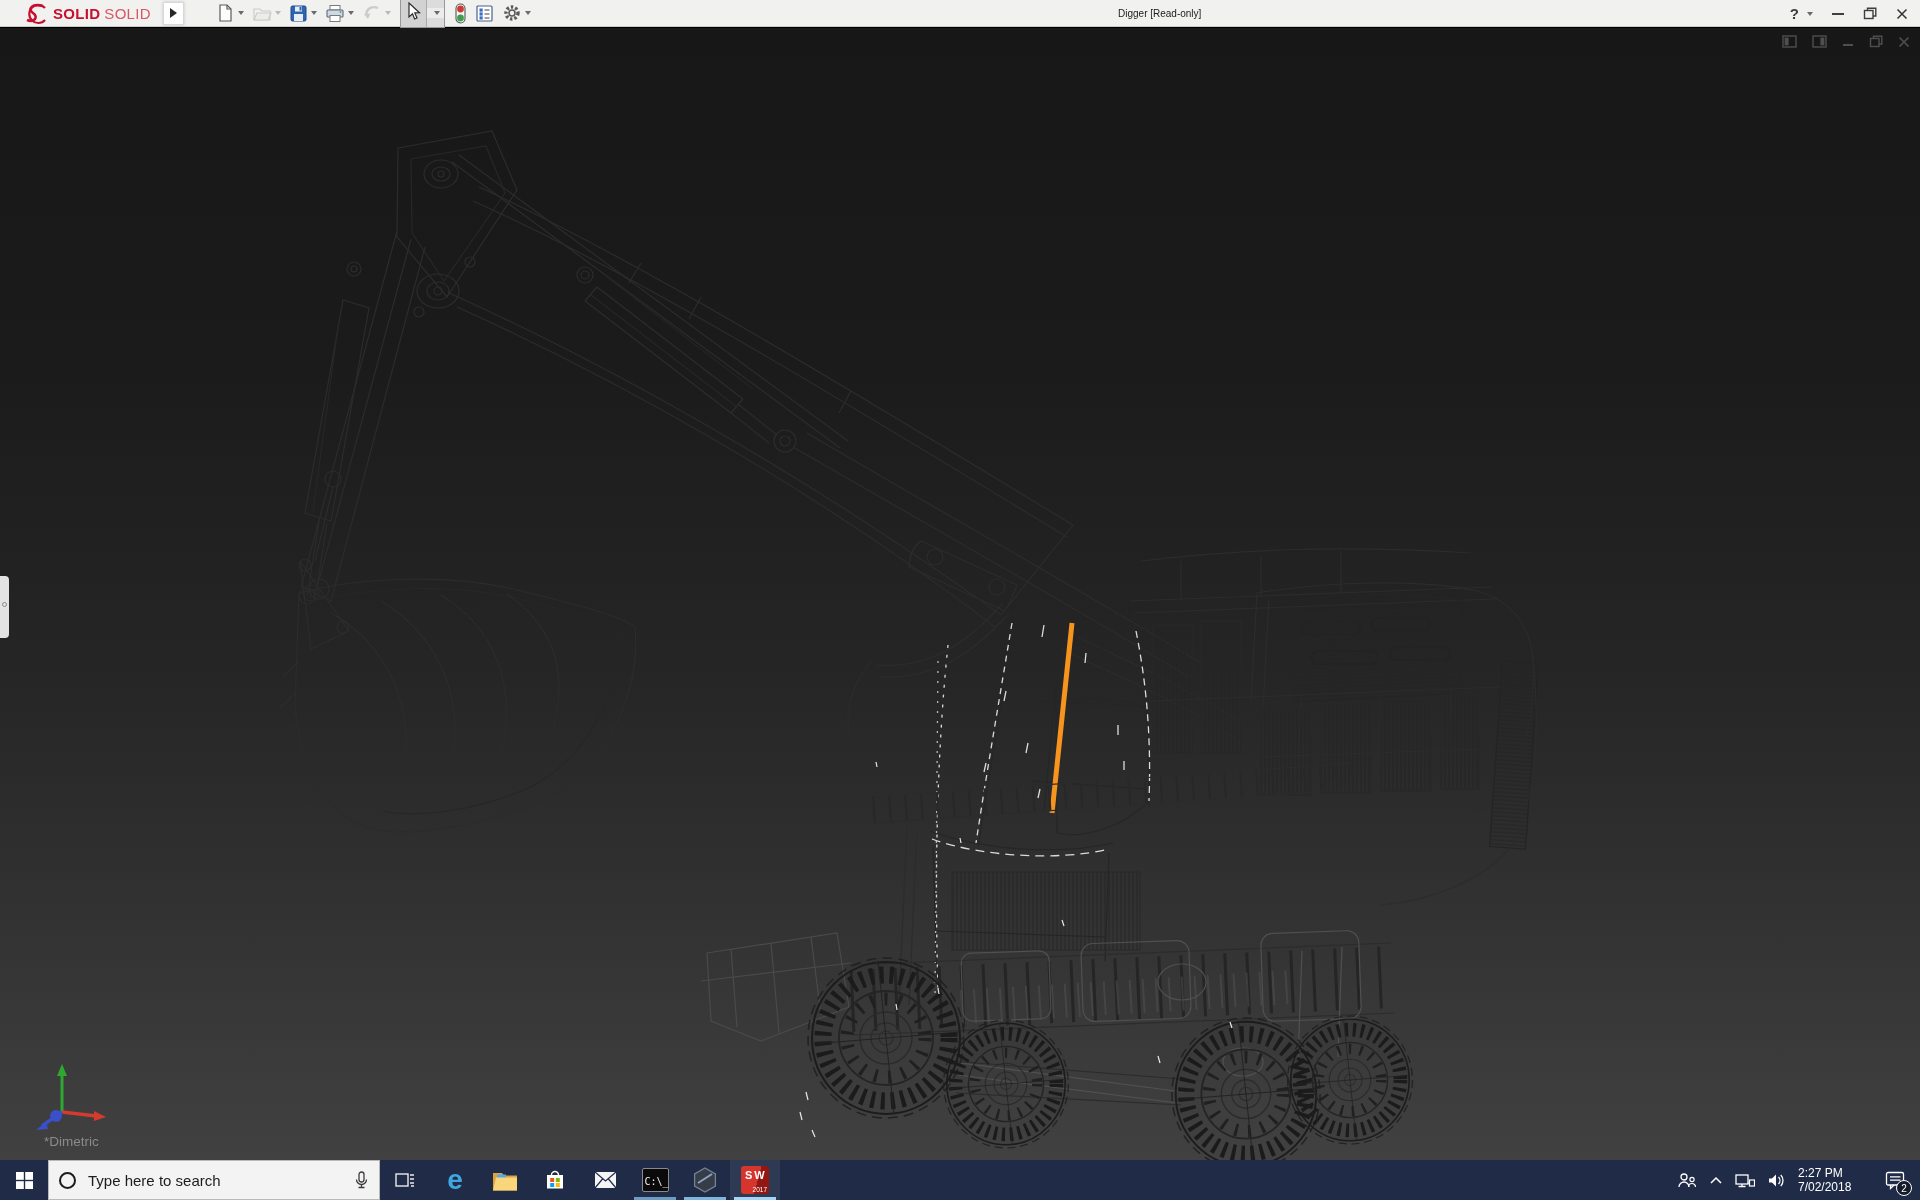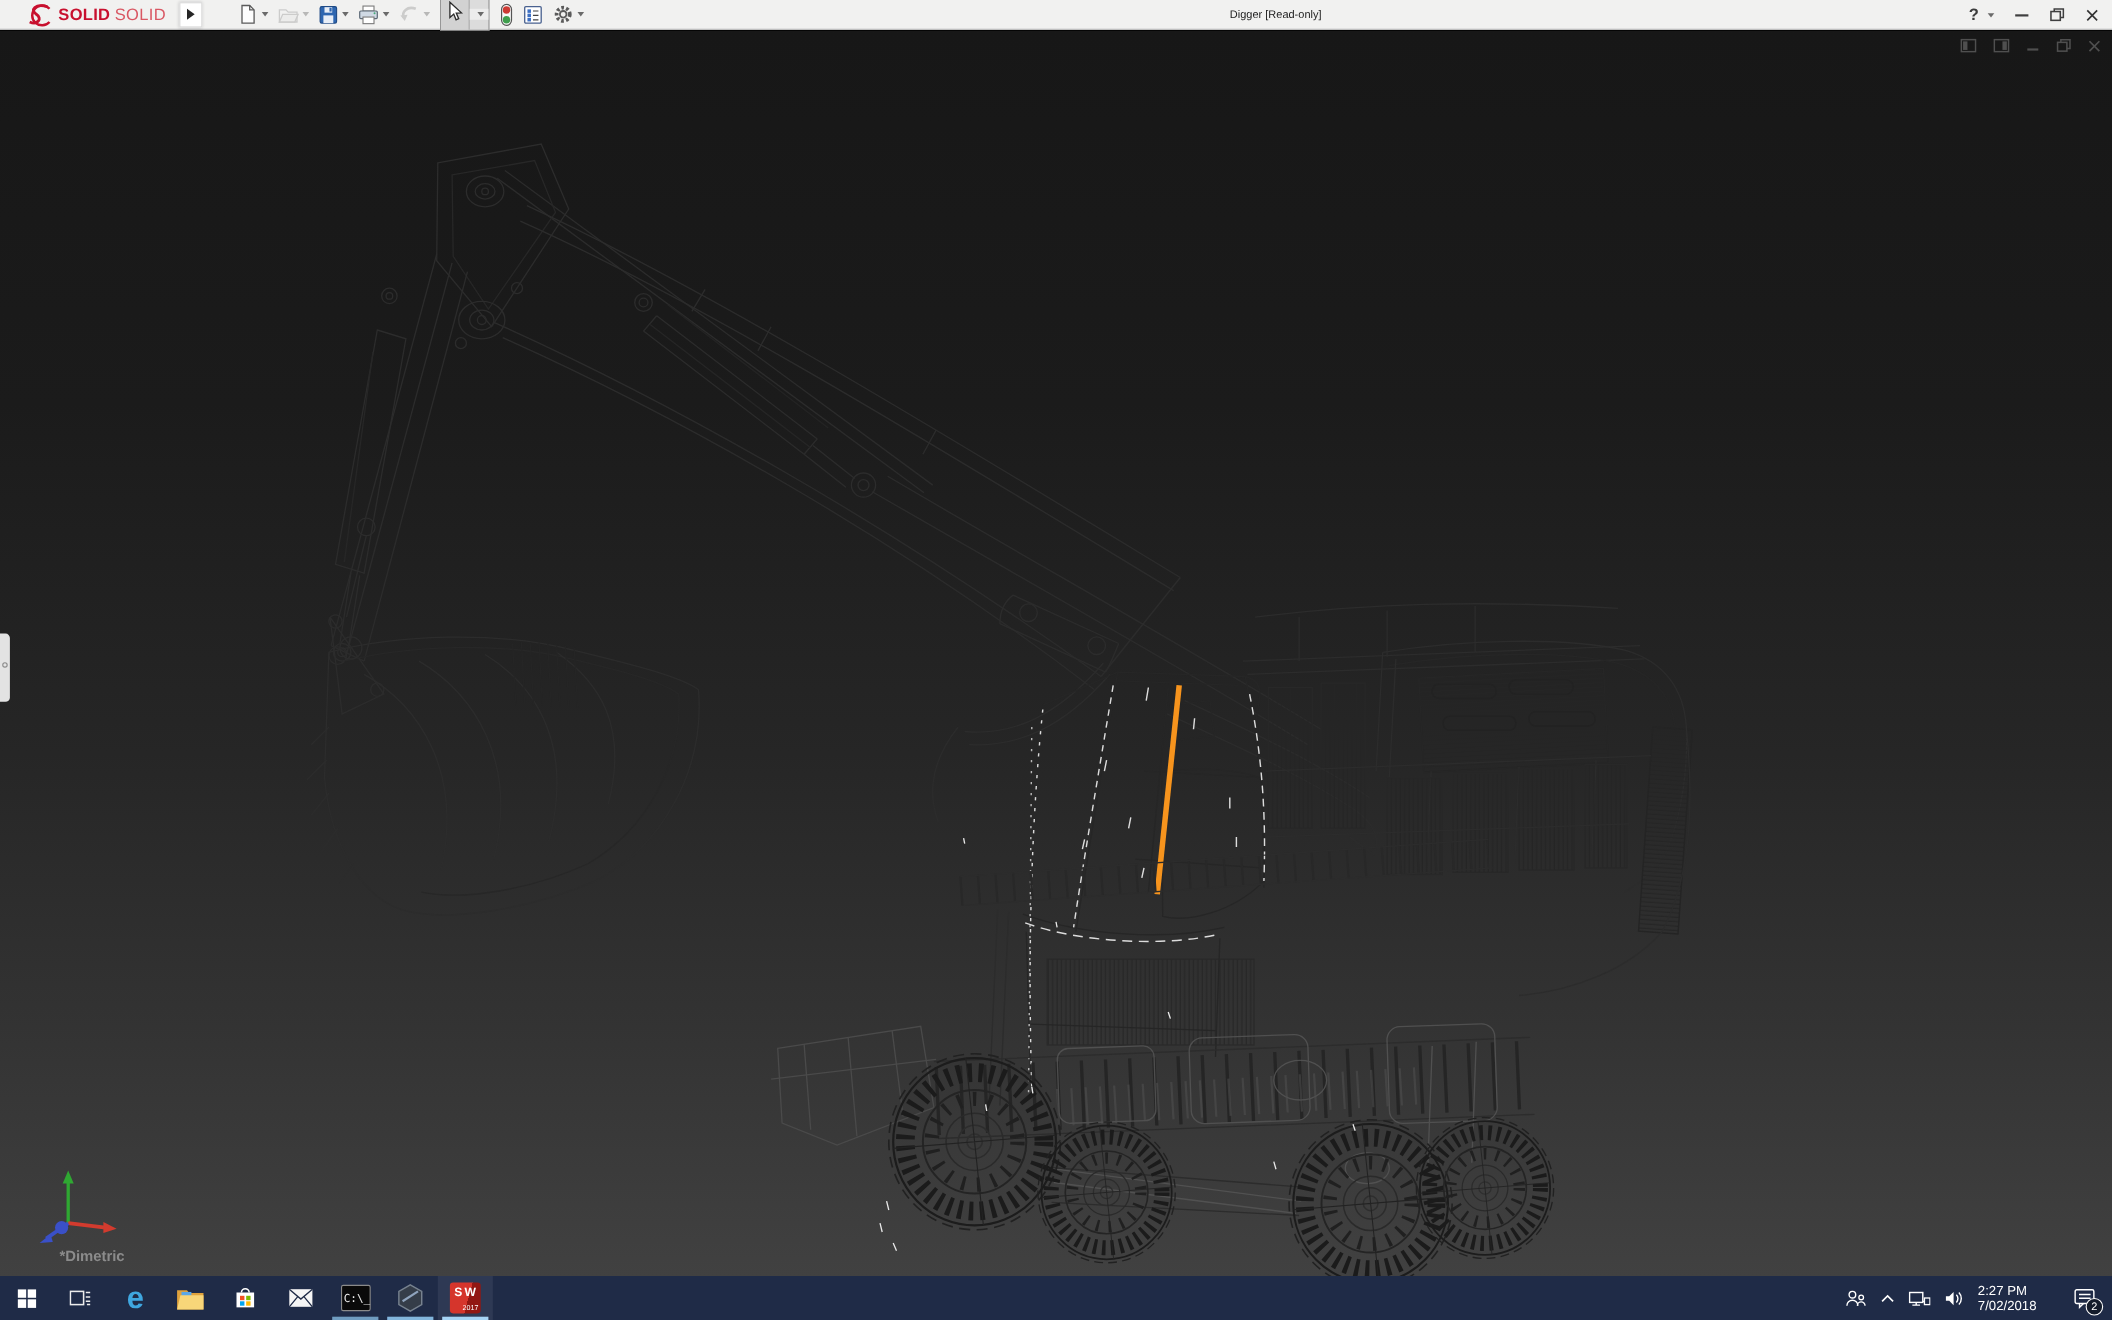--- a/index.html
+++ b/index.html
@@ -38,22 +38,22 @@
 
   
   .viewport { position:absolute; top:28px; left:0; width:1920px; height:1132px;
     background:linear-gradient(180deg,#171717 0%,#1b1b1b 30%,#262626 58%,#333333 80%,#414141 100%); }
   .viewport svg.model { position:absolute; inset:0; }
   .subwin { position:absolute; top:7px; right:10px; display:flex; gap:15px; align-items:center; }
   .flyout-tab { position:absolute; left:0; top:548px; width:9px; height:62px;
     background:#e3e3e3; border-radius:0 4px 4px 0; }
   .flyout-tab .dot { position:absolute; left:2px; top:26px; width:5px; height:5px;
     border-radius:50%; border:1px solid #8a8a8a; }
-  .view-label { position:absolute; left:54px; top:1106px; font-size:13.5px;
-    font-weight:bold; color:#8b8b8b; }
+  .view-label { position:absolute; left:44px; top:1106px; font-size:13.5px;
+    font-weight:normal; color:#8b8b8b; }
   .triad { position:absolute; left:18px; top:1032px; }
 
   
   .taskbar { position:absolute; top:1160px; left:0; width:1920px; height:40px;
     background:#1f2b47; display:flex; align-items:center; }
   .start { width:48px; height:40px; display:grid; place-items:center; }
   .searchbox { width:332px; height:40px; background:#f3f3f3; border:1px solid #b9b9b9;
     display:flex; align-items:center; padding:0 10px; }
   .cortana-ring { width:17px; height:17px; border:2.5px solid #1c1c1c; border-radius:50%; }
   .searchbox input { flex:1; margin-left:12px; border:none; background:transparent;
@@ -420,20 +420,28 @@
   <div class="taskbar">
     <div class="start">
       <svg width="17" height="17" viewBox="0 0 17 17">
         <rect x="0" y="0" width="7.8" height="7.8" fill="#fff"></rect>
         <rect x="9.2" y="0" width="7.8" height="7.8" fill="#fff"></rect>
         <rect x="0" y="9.2" width="7.8" height="7.8" fill="#fff"></rect>
         <rect x="9.2" y="9.2" width="7.8" height="7.8" fill="#fff"></rect>
       </svg>
     </div>
 
+    <div class="searchbox">
+      <div class="cortana-ring"></div>
+      <input type="text" placeholder="Type here to search" style="">
+      <svg width="15" height="19" viewBox="0 0 15 19">
+        <rect x="5" y="1" width="5" height="10" rx="2.5" fill="none" stroke="#3c3c3c" stroke-width="1.3"></rect>
+        <path d="M2.5,8.5 a5,5 0 0 0 10,0 M7.5,13.5 V16.5 M4.5,16.5 H10.5" fill="none" stroke="#3c3c3c" stroke-width="1.3"></path>
+      </svg>
+    </div>
 
     <div class="tb-slot">
       <svg width="20" height="20" viewBox="0 0 20 20">
         <rect x="1" y="4" width="12" height="12" fill="none" stroke="#ececec" stroke-width="1.4"></rect>
         <path d="M15,5 h4 M15,9 h4 M15,13 h4 M16,16 h3" stroke="#ececec" stroke-width="1.4"></path>
       </svg>
     </div>
     <div class="tb-slot">
       <span class="edge-e">e</span>
     </div>

